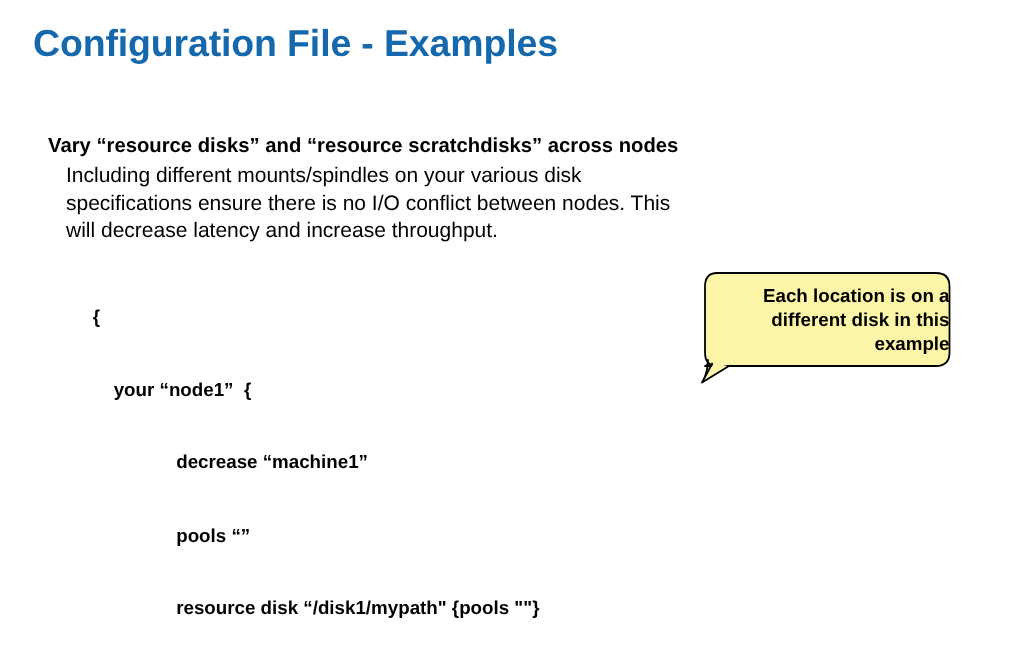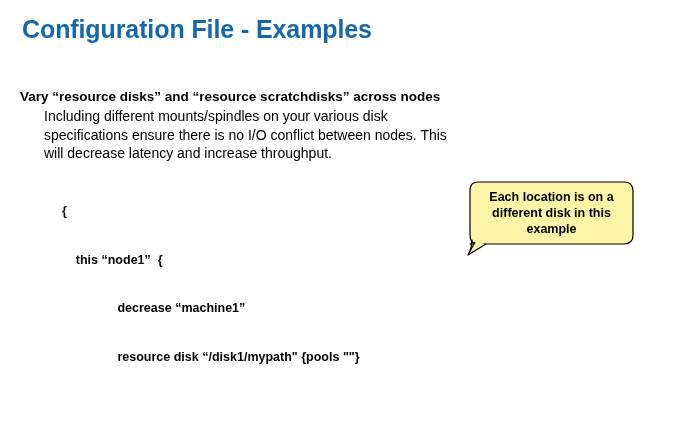--- a/index.html
+++ b/index.html
@@ -36,21 +36,21 @@
 
   
   #body-block {
     position: absolute;
     left: 0;
     top: 88px;
     width: 673px;
   }
 
   #lead-heading {
-    margin-left: 20px;
+    margin-left: 32px;
     font-size: 13.5px;
     font-weight: bold;
     line-height: 17px;
     white-space: nowrap;
   }
 
   #lead-paragraph {
     margin-left: 44px;
     margin-top: 2px;
     width: 420px;
@@ -90,21 +90,21 @@
   }
   #callout-text {
     position: absolute;
     left: 0;
     top: 0;
     width: 163px;
     height: 62px;
     display: flex;
     align-items: center;
     justify-content: center;
-    text-align: center;
+    text-align: right;
     font-size: 12.5px;
     font-weight: bold;
     line-height: 16px;
     color: #000000;
   }
 </style>
 </head>
 <body>
 
 <div id="slide">
@@ -112,22 +112,23 @@
   <div id="slide-title">Configuration File - Examples</div>
 
   <div id="body-block">
 
     <div id="lead-heading">Vary “resource disks” and “resource scratchdisks” across nodes</div>
 
     <div id="lead-paragraph">Including different mounts/spindles on your various disk specifications ensure there is no I/O conflict between nodes.  This will decrease latency and increase throughput.</div>
 
     <div id="code-listing">
       <div class="code-line">    {</div>
-      <div class="code-line">        this “node1”  {</div>
+      <div class="code-line">        your “node1”  {</div>
       <div class="code-line">                    decrease “machine1”</div>
+      <div class="code-line">                    pools “”</div>
       <div class="code-line">                    resource disk “/disk1/mypath" {pools ""}</div>
       
       
       
       
       
       
       
     </div>
 

